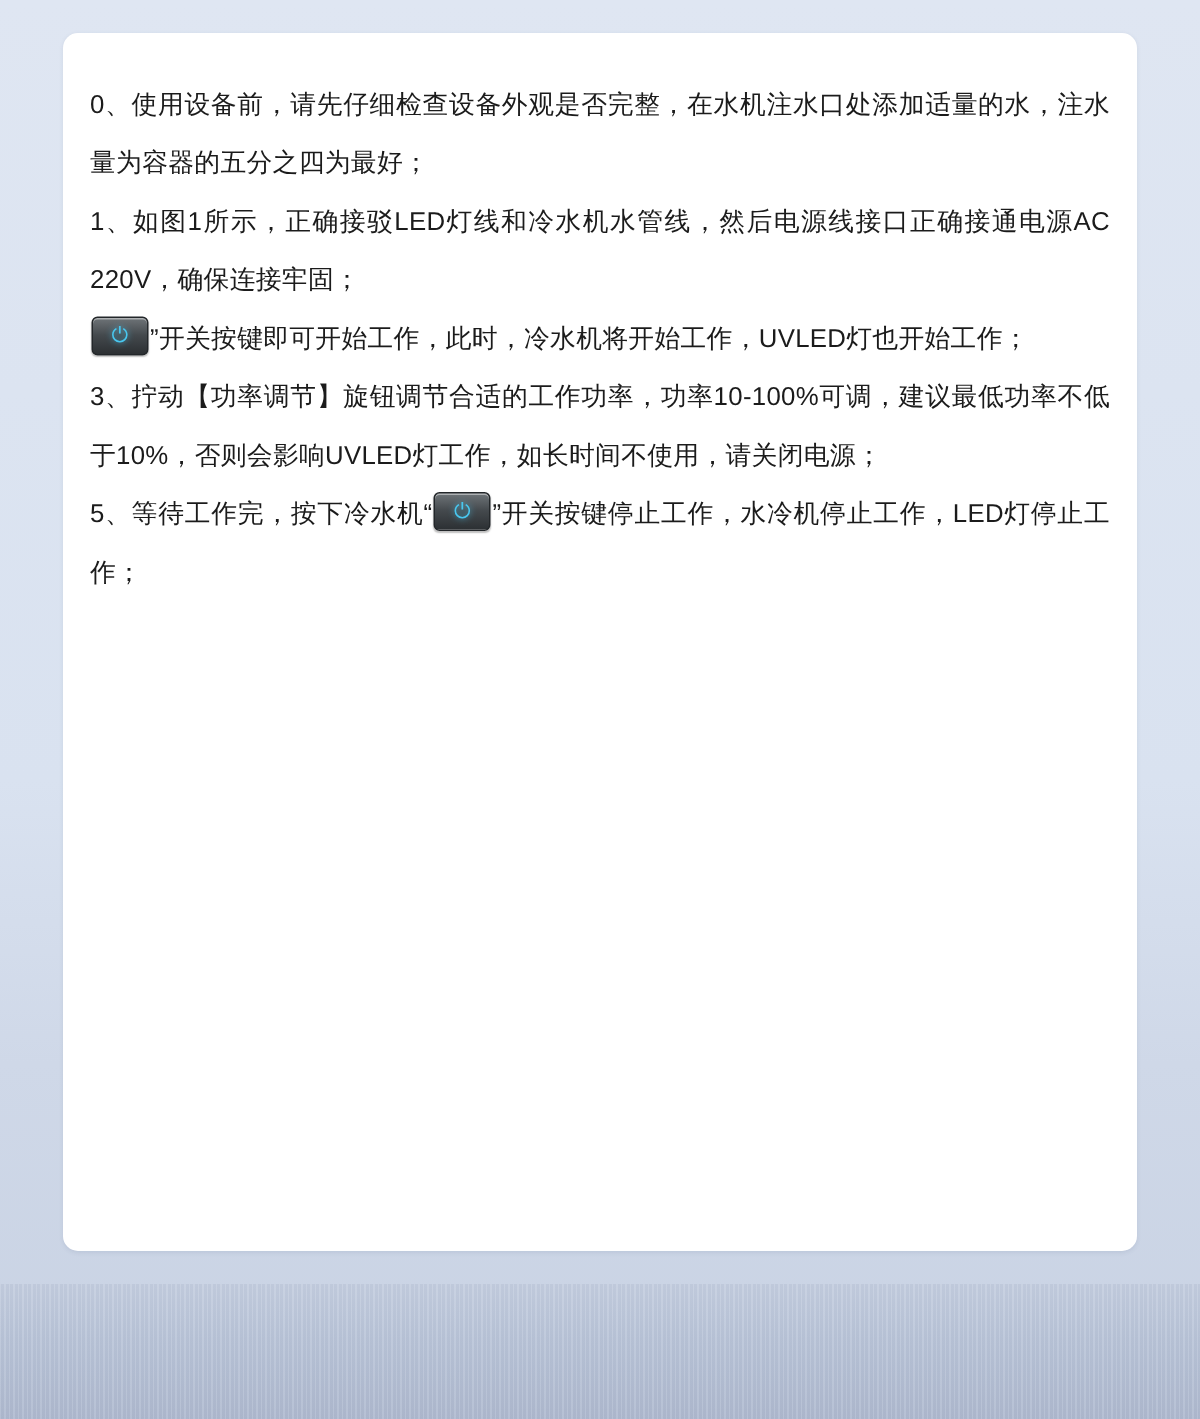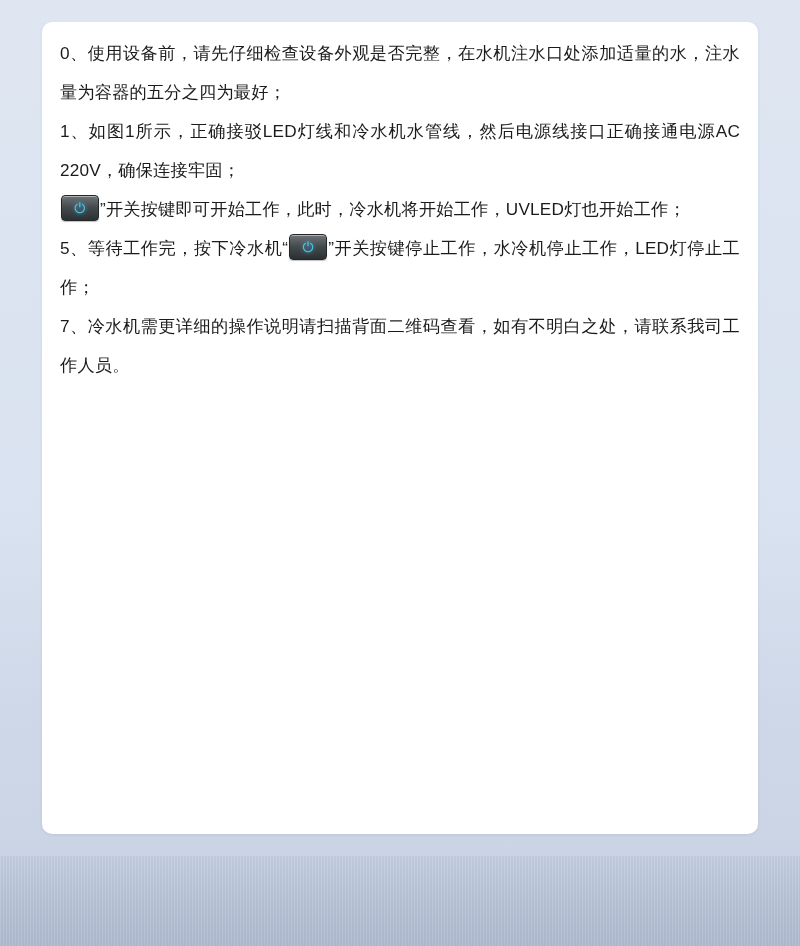--- a/index.html
+++ b/index.html
@@ -24,21 +24,21 @@
     top: 22px;
     width: 716px;
     height: 812px;
     background: #ffffff;
     border-radius: 10px;
     box-shadow: 0 1px 3px rgba(60, 80, 120, 0.10);
   }
   .content {
     position: absolute;
     left: 16px;
-    top: 12px;
+    top: 28px;
     right: 16px;
     padding: 0 2px;
   }
   .para {
     font-size: 17.2px;
     line-height: 39px;
     color: #1b1b1b;
     letter-spacing: 0.2px;
     margin: 0;
     text-align: justify;
@@ -113,20 +113,20 @@
 
 <div class="page-wrap">
 
   <div class="side-left"></div>
 
   <div class="card">
     <div class="content">
       <p class="para"><span>0、使用设备前，请先仔细检查设备外观是否完整，在水机注水口处添加适量的水，注水量为容器的五分之四为最好；</span></p>
       <p class="para"><span>1、如图1所示，正确接驳LED灯线和冷水机水管线，然后电源线接口正确接通电源AC 220V，确保连接牢固；</span></p>
       <p class="para"><span class="btn-inline btn-power"><span class="glyph">⏻</span></span><span>”开关按键即可开始工作，此时，冷水机将开始工作，UVLED灯也开始工作；</span></p>
+      <p class="para"><span>3、拧动【功率调节】旋钮调节合适的工作功率，功率10-100%可调，建议最低功率不低于10%，否则会影响UVLED灯工作，如长时间不使用，请关闭电源；</span></p>
       <p class="para"><span>5、等待工作完，按下冷水机“</span><span class="btn-inline btn-power"><span class="glyph">⏻</span></span><span>”开关按键停止工作，水冷机停止工作，LED灯停止工作；</span></p>
-      <p class="para"><span>7、冷水机需更详细的操作说明请扫描背面二维码查看，如有不明白之处，请联系我司工作人员。</span></p>
     </div>
   </div>
 
   <div class="bottom-band"></div>
 
 </div>
 
 </body></html>

